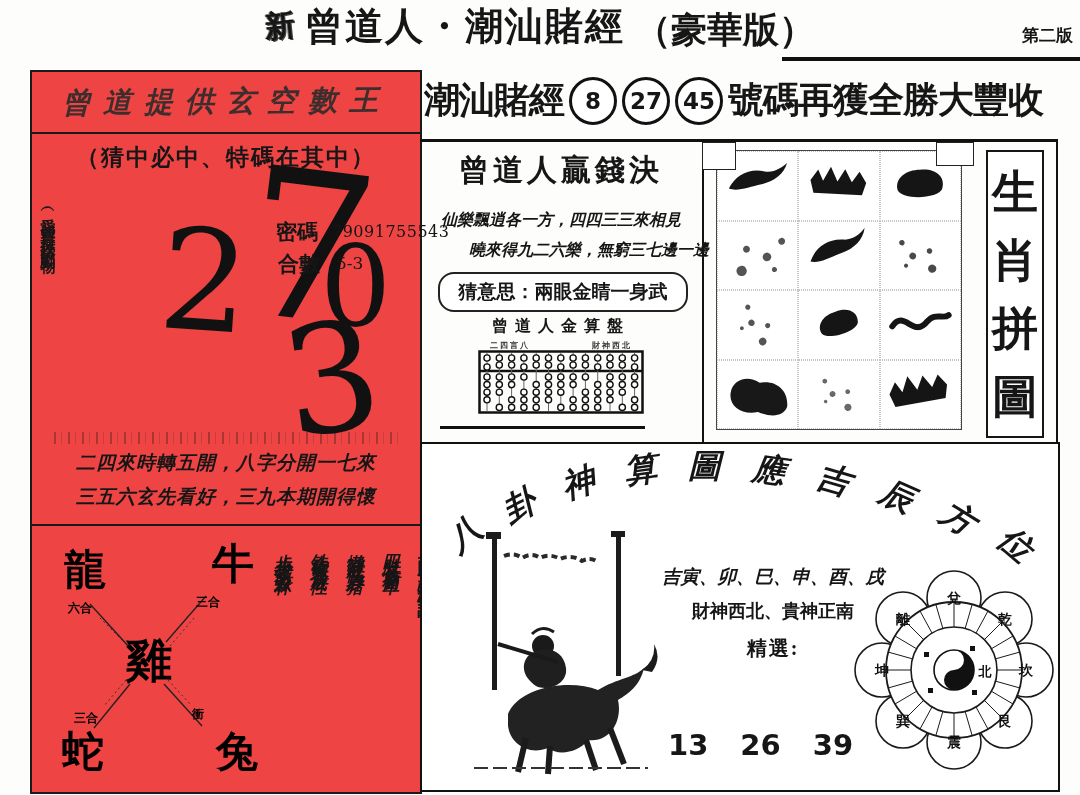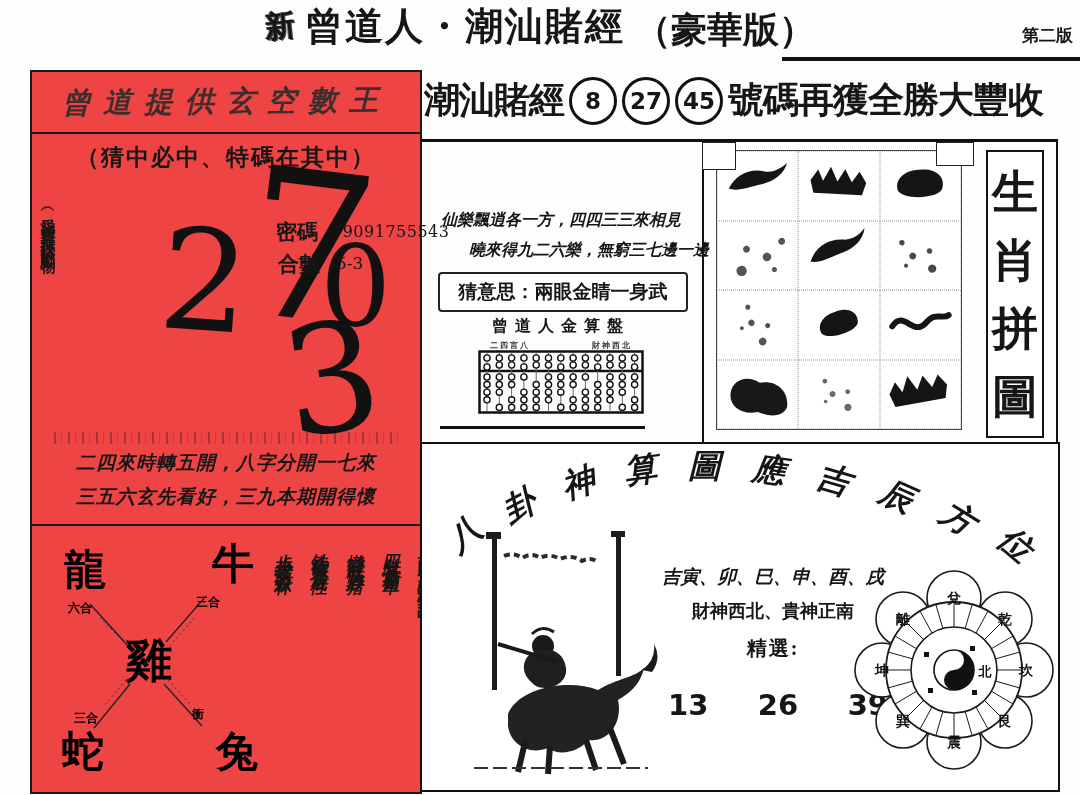--- a/index.html
+++ b/index.html
@@ -47,21 +47,21 @@
         font-family:"DejaVu Sans",sans-serif;}
   
   .hr-top{left:420px;top:139px;width:638px;height:3px;background:#111;}
   .vline-mid{left:702px;top:142px;width:2px;height:300px;background:#111;}
   .vline-right{left:1056px;top:142px;width:2px;height:302px;background:#111;}
   
   .win-title{left:420px;top:150px;width:282px;text-align:center;font-family:"DejaVu Sans",sans-serif;
              font-weight:900;font-size:30px;letter-spacing:4px;}
   .win-verse{left:420px;top:210px;width:282px;text-align:center;font-size:16px;font-weight:700;font-style:italic;}
   .wv2{top:240px;padding-left:28px;}
-  .guess-box{left:438px;top:272px;width:226px;border:2px solid #222;border-radius:4px;padding:5px 10px;
+  .guess-box{left:438px;top:272px;width:226px;border:2px solid #222;border-radius:16px;padding:5px 10px;
              text-align:center;font-weight:900;font-size:19px;background:#fff;font-family:"DejaVu Sans",sans-serif;white-space:nowrap;}
   .abacus-title{left:420px;top:316px;width:282px;text-align:center;font-weight:800;font-size:16px;letter-spacing:7px;}
   .ab-note{top:340px;font-size:8px;letter-spacing:2px;font-weight:700;color:#333;}
   .abn-l{left:490px;} .abn-r{left:592px;}
   .ab-underline{left:440px;top:426px;width:205px;height:3px;background:#111;}
   
   .puzzle-box{left:716px;top:150px;width:244px;height:278px;border:1.5px solid #444;background:#fff;
               display:grid;grid-template-columns:repeat(3,1fr);grid-template-rows:repeat(4,1fr);}
   .pz{border:1px dotted #c6c6c6;display:flex;align-items:center;justify-content:center;overflow:hidden;}
   .pz svg{width:72px;height:60px;}
@@ -93,22 +93,22 @@
   .arc span:nth-child(6){left:752px;top:448px;transform:rotate(8deg);}
   .arc span:nth-child(7){left:817px;top:458px;transform:rotate(16deg);}
   .arc span:nth-child(8){left:880px;top:474px;transform:rotate(24deg);}
   .arc span:nth-child(9){left:941px;top:496px;transform:rotate(32deg);}
   .arc span:nth-child(10){left:999px;top:522px;transform:rotate(40deg);}
   .draw-block{left:658px;top:562px;width:230px;text-align:center;}
   .draw-block .l1{font-weight:800;font-size:18px;}
   .draw-block .l2{margin-top:2px;font-weight:800;font-size:18.5px;white-space:nowrap;font-style:italic;}
   .draw-block .l3{margin-top:10px;font-weight:800;font-size:18px;}
   .draw-block .lp{margin-top:12px;font-weight:900;font-size:20px;letter-spacing:2px;}
-  .picks{left:668px;top:688px;width:220px;display:flex;justify-content:space-between;
-         font-family:"DejaVu Sans",sans-serif;font-weight:700;font-size:29px;}
+  .picks{left:668px;top:728px;width:220px;display:flex;
+         font-family:"DejaVu Sans",sans-serif;font-weight:700;font-size:29px;gap:32px;}
 </style>
 </head>
 <body>
 
 <div class="page">
 
   <svg width="0" height="0" style="position:absolute" aria-hidden="true">
     <defs>
       <path id="blob-a" d="M6,38 C14,22 30,14 48,18 C58,20 68,14 74,8 C70,22 58,30 44,33 C30,36 16,42 6,38 Z" fill="#151515"></path>
       <path id="blob-b" d="M8,30 L16,18 22,30 30,14 38,30 46,16 54,30 62,18 70,30 66,44 12,44 Z" fill="#151515"></path>
@@ -182,20 +182,21 @@
     <span class="bnum">8</span>
     <span class="bnum">27</span>
     <span class="bnum">45</span>
     <span class="btxt">號碼再獲全勝大豐收</span>
   </div>
 
   <div class="abs hr-top"></div>
   <div class="abs vline-mid"></div>
   <div class="abs vline-right"></div>
 
+  <div class="abs win-title">曾道人贏錢決</div>
   <div class="abs win-verse">仙樂飄逍各一方，四四三三來相見</div>
   <div class="abs win-verse wv2">曉來得九二六樂，無窮三七邊一邊</div>
   <div class="abs guess-box">
     <span>猜意思：</span><span>兩眼金睛一身武</span>
   </div>
   <div class="abs abacus-title">曾道人金算盤</div>
   <span class="abs ab-note abn-l">二四言八</span>
   <span class="abs ab-note abn-r">財神西北</span>
   <svg class="abs" style="left:478px;top:350px" width="166" height="64" viewBox="0 0 166 64">
     <rect x="1.5" y="1.5" width="163" height="61" fill="none" stroke="#111" stroke-width="2.5"></rect>

